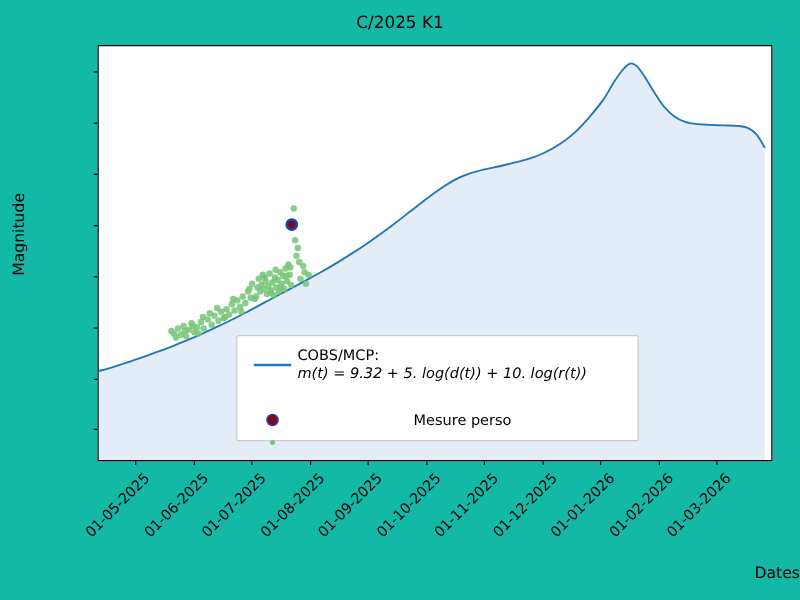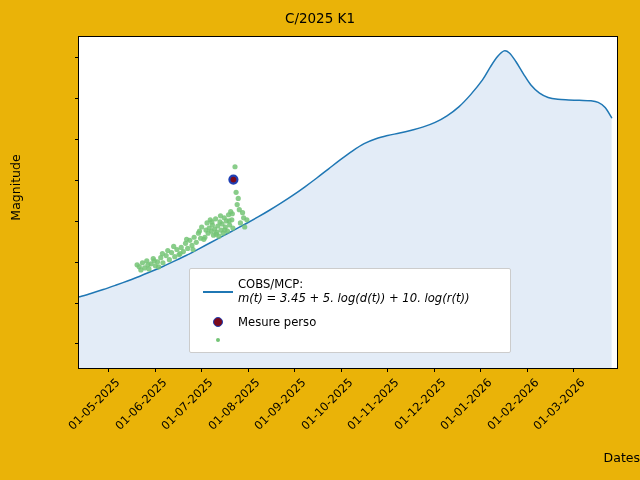--- a/index.html
+++ b/index.html
@@ -10,21 +10,21 @@
   body {
     width: 640px;
     height: 480px;
     font-family: "DejaVu Sans", sans-serif;
     overflow: hidden;
   }
   #figure {
     position: relative;
     width: 640px;
     height: 480px;
-    background: #eab308;
+    background: #14b8a6;
   }
   #plot-title {
     position: absolute;
     left: 0;
     top: 10px;
     width: 640px;
     text-align: center;
     font-size: 13.5px;
     color: #000000;
   }
@@ -274,24 +274,24 @@
     </svg>
   </div>
 
   <div id="legend">
     <div class="legend-row" style="height:30px;align-items:flex-start;padding-top:2px;justify-content:center;">
       <span class="legend-handle" style="height:30px;">
         <span class="legend-line"></span>
       </span>
       <span class="legend-text legend-multiline">
         <span>COBS/MCP:</span><br>
-        <span class="eq-italic">m(t) = 3.45 + 5. log(d(t)) + 10. log(r(t))</span>
+        <span class="eq-italic">m(t) = 9.32 + 5. log(d(t)) + 10. log(r(t))</span>
       </span>
     </div>
-    <div class="legend-row" style="margin-top:6px;">
+    <div class="legend-row" style="margin-top:20px;text-align:center;">
       <span class="legend-handle">
         <span class="legend-dot-perso"></span>
       </span>
       <span class="legend-text">Mesure perso</span>
     </div>
     <div class="legend-row">
       <span class="legend-handle">
         <span class="legend-dot-cobs"></span>
       </span>
     </div>

